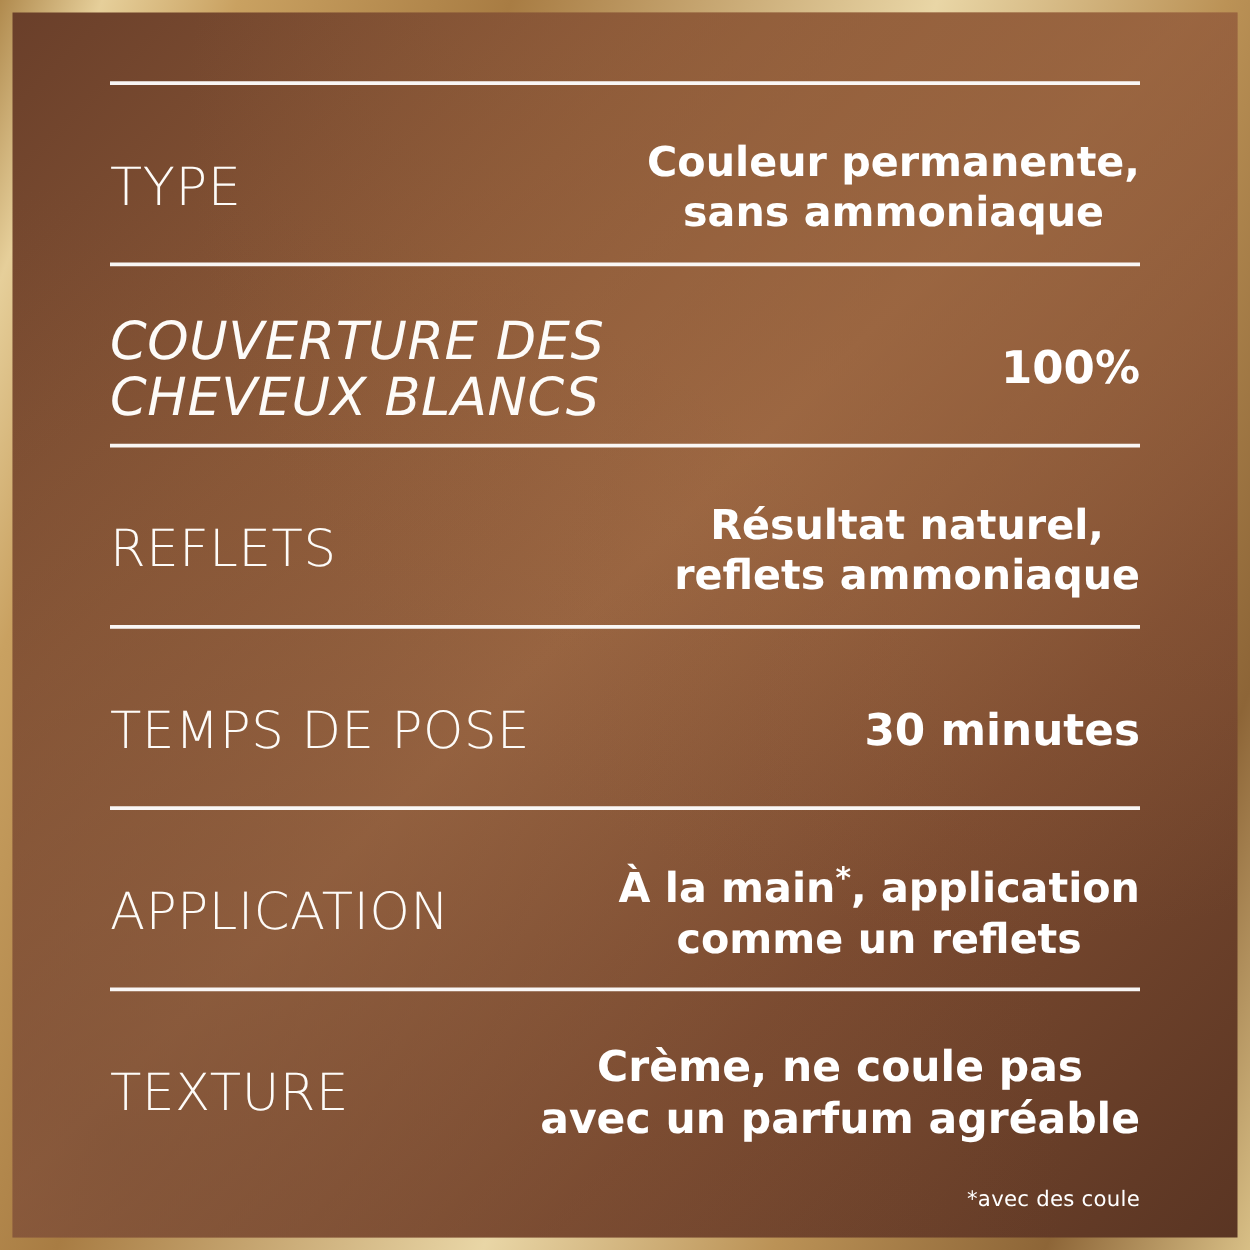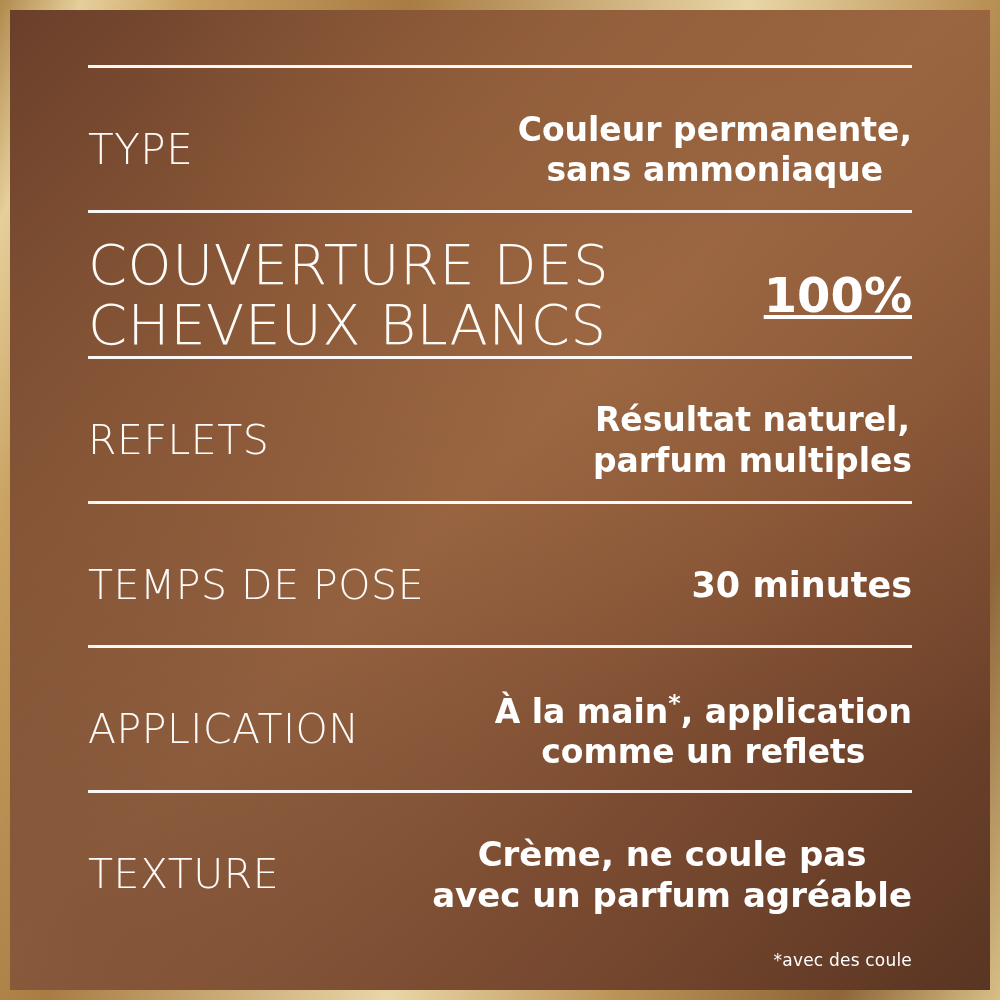--- a/index.html
+++ b/index.html
@@ -91,22 +91,22 @@
     font-size: 17px;
     font-weight: 400;
     font-family: "DejaVu Sans", sans-serif;
     letter-spacing: 0.2px;
   }
   .star {
     font-size: 0.72em;
     vertical-align: 0.5em;
   }
   .r-type .label { font-size: 42px; }
-  .r-coverage .label { font-size: 56px; line-height: 1.08; }
-  .r-coverage .value { font-size: 48px; text-decoration: underline; }
+  .r-coverage .label { font-size: 42px; line-height: 1.08; font-style: italic; }
+  .r-coverage .value { font-size: 36px; }
   .r-temps .value { font-size: 35px; }
   .r-texture .value { font-size: 34px; }
 </style>
 </head>
 <body>
 
 <div class="canvas">
   <div class="inner">
 
     <div class="table">
@@ -125,21 +125,21 @@
         <div class="label">COUVERTURE DES
 CHEVEUX BLANCS</div>
         <div class="value">100%</div>
       </div>
 
       <div class="rule"></div>
 
       <div class="row r-reflets">
         <div class="label">REFLETS</div>
         <div class="value">Résultat naturel,
-parfum multiples</div>
+reflets ammoniaque</div>
       </div>
 
       <div class="rule"></div>
 
       <div class="row r-temps">
         <div class="label">TEMPS DE POSE</div>
         <div class="value">30 minutes</div>
       </div>
 
       <div class="rule"></div>

